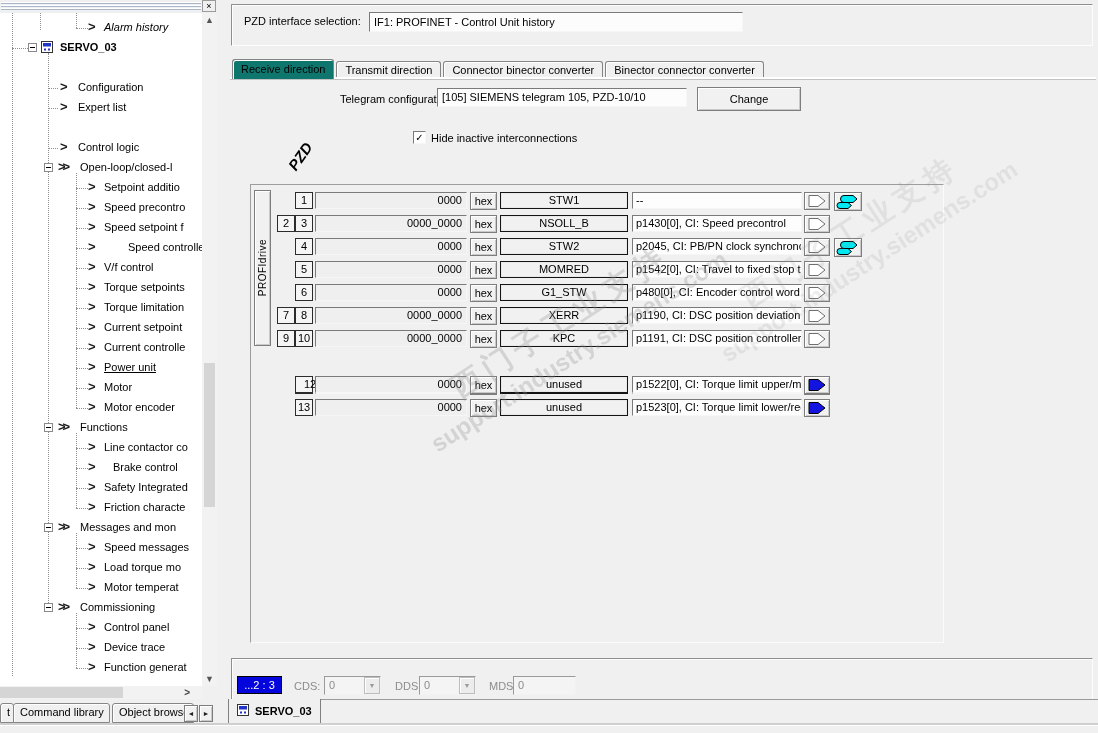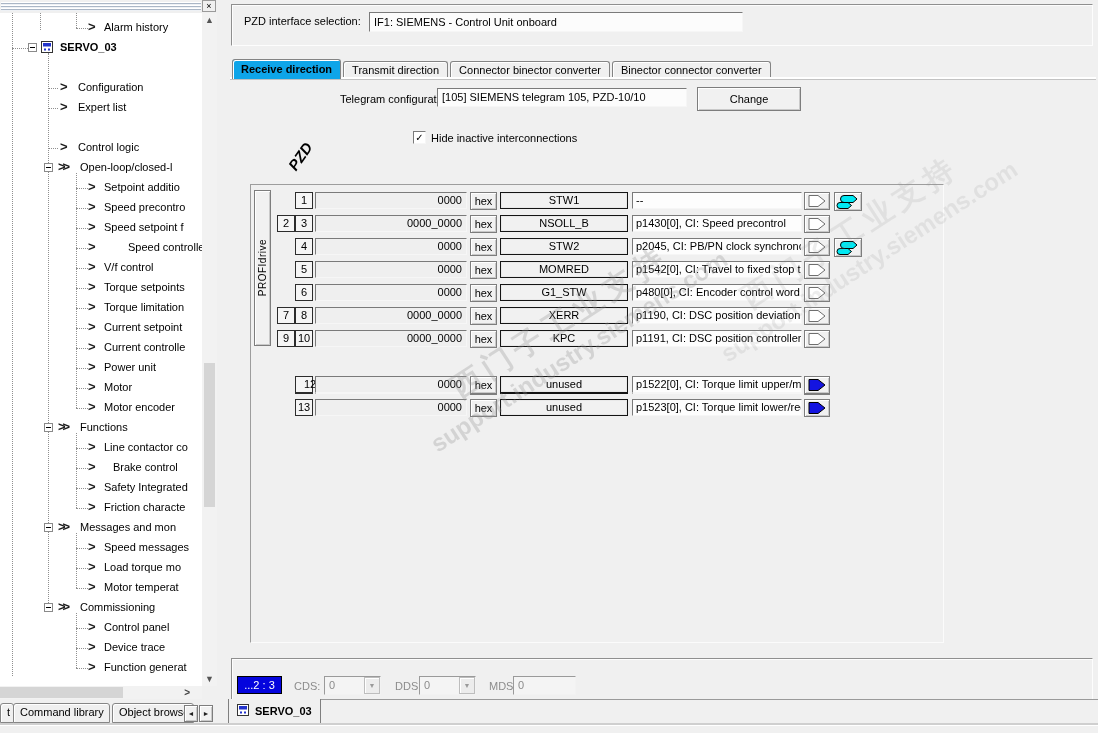--- a/index.html
+++ b/index.html
@@ -45,21 +45,21 @@
 
   
   #main { left:228px; top:0; width:870px; height:725px; background:#f0f0f0; }
   #iface-box { left:3px; top:4px; width:862px; height:42px; }
   #iface-label { left:16px; top:15px; }
   #iface-field { left:141px; top:12px; width:374px; height:20px; line-height:18px; padding-left:4px; background:#fcfcfc; }
 
   #tabstrip { left:4px; top:59px; height:19px; display:flex; align-items:flex-end; }
   .tab { height:17px; line-height:16px; padding:0 8px; background:#f0f0f0; border:1px solid #848484;
          border-bottom:none; border-radius:3px 3px 0 0; box-shadow:inset 1px 1px 0 #fff; margin-right:2px; }
-  .tab.active { height:20px; line-height:19px; margin-bottom:-1px; z-index:3; background:#0ea5e9;font-weight:bold; }
+  .tab.active { height:20px; line-height:19px; margin-bottom:-1px; z-index:3; background:#0f766e; }
   #tabline { left:2px; top:77px; width:866px; height:2px; background:#fff; box-shadow:0 1px 0 #c2c2c2; }
 
   #tele-label { left:112px; top:93px; }
   #tele-field { left:209px; top:88px; width:250px; height:19px; line-height:17px; padding-left:4px; background:#fcfcfc; }
   #change-btn { left:469px; top:87px; width:104px; height:24px; }
 
   #hide-check { left:185px; top:131px; width:13px; height:13px; line-height:11px; font-size:10px; font-weight:700; text-align:center; }
   #hide-label { left:203px; top:132px; }
   #delete-btn { left:182px; top:149px; width:188px; height:23px; }
 
@@ -107,21 +107,21 @@
     <div class="guide" style="left:40px; top:-5px; height:22px;"></div>
     <div class="guide" style="left:76px; top:-5px; height:20px;"></div>
     <div class="guide" style="left:48px; top:40px; height:556px;"></div>
     <div class="guide" style="left:76px; top:160px; height:235px;"></div>
     <div class="guide" style="left:76px; top:420px; height:75px;"></div>
     <div class="guide" style="left:76px; top:520px; height:55px;"></div>
     <div class="guide" style="left:76px; top:600px; height:55px;"></div>
   <div class="tree-item" style="top: 7px;">
         <div class="stub" style="left: 76px; top: 8px; width: 12px;"></div>
         <span class="tree-chevron" style="left: 88px;">&gt;</span>
-        <span class="tree-label" style="left: 104px;">Alarm history</span>
+        <span class="tree-label" style="left: 104px; font-style: italic;">Alarm history</span>
       </div>
       <div class="tree-item" style="top: 27px;">
         <div class="stub" style="left: 12px; top: 8px; width: 16px;"></div>
         <div class="expander" style="left: 28px;"></div>
         <span class="tree-icon" style="left: 41px;"><svg width="12" height="12">
             <rect x="0.5" y="0.5" width="11" height="11" fill="#fff" stroke="#333"></rect>
             <rect x="2" y="2" width="8" height="3.5" fill="#2233cc"></rect>
             <rect x="3" y="7.5" width="2" height="2" fill="#2233cc"></rect>
             <rect x="7" y="7.5" width="2" height="2" fill="#2233cc"></rect>
           </svg></span>
@@ -189,21 +189,21 @@
         <span class="tree-label" style="left: 104px;">Current setpoint</span>
       </div>
       <div class="tree-item" style="top: 327px;">
         <div class="stub" style="left: 76px; top: 8px; width: 12px;"></div>
         <span class="tree-chevron" style="left: 88px;">&gt;</span>
         <span class="tree-label" style="left: 104px;">Current controlle</span>
       </div>
       <div class="tree-item" style="top: 347px;">
         <div class="stub" style="left: 76px; top: 8px; width: 12px;"></div>
         <span class="tree-chevron" style="left: 88px;">&gt;</span>
-        <span class="tree-label" style="left: 104px;">Power unit</span>
+        <span class="tree-label" style="left: 104px; text-decoration: underline;">Power unit</span>
       </div>
       <div class="tree-item" style="top: 367px;">
         <div class="stub" style="left: 76px; top: 8px; width: 12px;"></div>
         <span class="tree-chevron" style="left: 88px;">&gt;</span>
         <span class="tree-label" style="left: 104px;">Motor</span>
       </div>
       <div class="tree-item" style="top: 387px;">
         <div class="stub" style="left: 76px; top: 8px; width: 12px;"></div>
         <span class="tree-chevron" style="left: 88px;">&gt;</span>
         <span class="tree-label" style="left: 104px;">Motor encoder</span>
@@ -291,21 +291,21 @@
       <div class="btab" style="left: 13px; width: 97px;">Command library</div>
       <div class="btab" style="left: 112px; width: 82px;">Object browser</div>
     </div>
   <div class="tab-arrow raised center" style="left:184px;">◄</div>
   <div class="tab-arrow raised center" style="left:199px;">►</div>
 
   <div class="abs" id="main">
 
     <div class="abs etched" id="iface-box"></div>
     <div class="abs" id="iface-label">PZD interface selection:</div>
-    <div class="abs sunken" id="iface-field">IF1:  SIEMENS - Control Unit onboard</div>
+    <div class="abs sunken" id="iface-field">IF1:  PROFINET - Control Unit history</div>
 
     <div class="abs" id="tabstrip">
         <div class="tab active">Receive direction</div>
         <div class="tab">Transmit direction</div>
         <div class="tab">Connector binector converter</div>
         <div class="tab">Binector connector converter</div>
       </div>
     <div class="abs" id="tabline"></div>
 
     <div class="abs" id="tele-label">Telegram configuration:</div>

